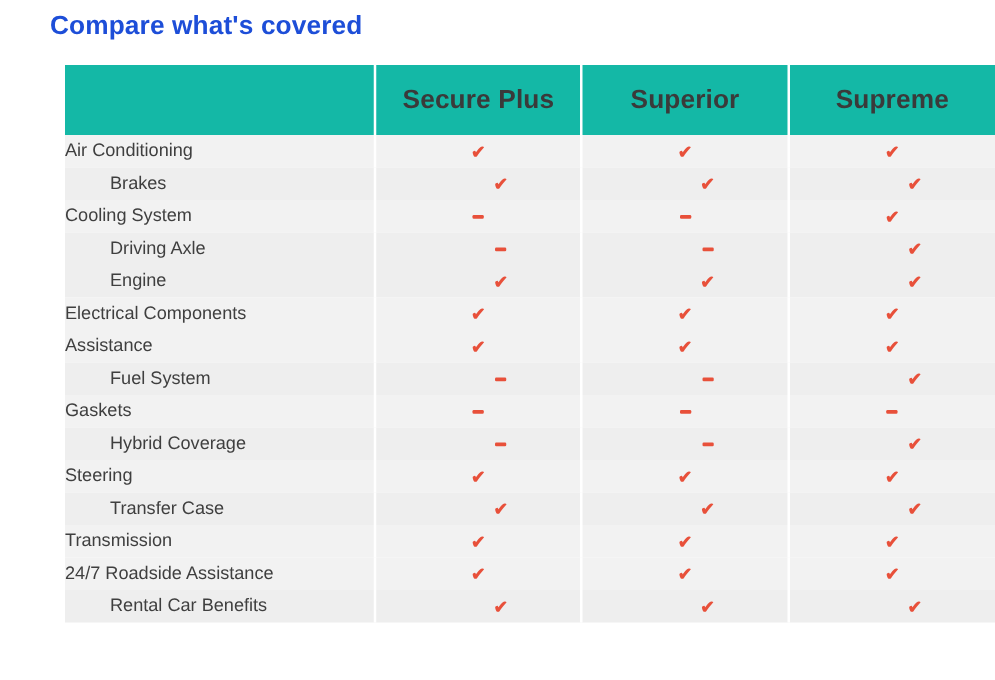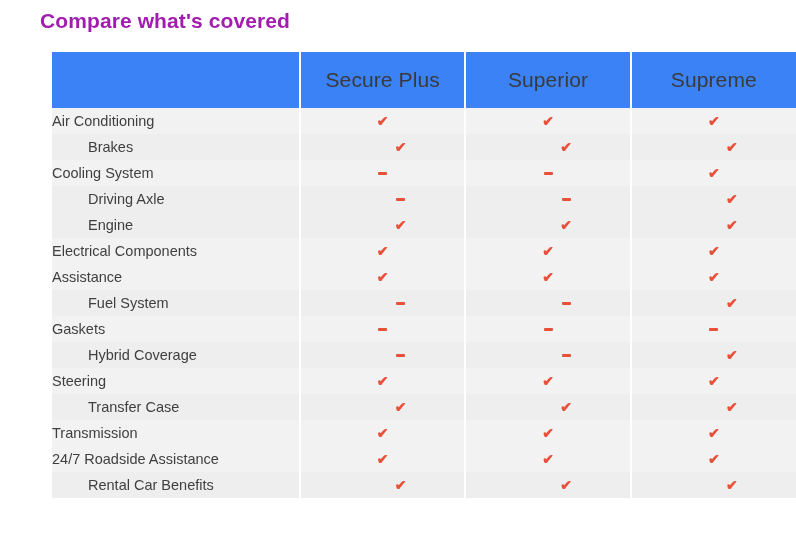--- a/index.html
+++ b/index.html
@@ -23,21 +23,21 @@
     background: #ffffff;
     box-sizing: border-box;
   }
 
   .page-title {
     position: absolute;
     left: 40px;
     top: 9px;
     font-size: 21px;
     font-weight: bold;
-    color: #a21caf;
+    color: #1d4ed8;
     letter-spacing: 0.1px;
     white-space: nowrap;
   }
 
   .compare-table-wrap {
     position: absolute;
     left: 52px;
     top: 52px;
     width: 744px;
   }
@@ -47,27 +47,27 @@
     border-collapse: collapse;
     table-layout: fixed;
     font-size: 14px;
   }
 
   table.compare-table col.col-feature { width: 248px; }
   table.compare-table col.col-plan    { width: 165.3px; }
 
   
   thead tr.header-row th {
-    background: #3b82f6;
+    background: #14b8a6;
     border: none;
     border-right: 2px solid #ffffff;
     padding: 0;
     height: 56px;
     vertical-align: middle;
-    font-weight: normal;
+    font-weight: bold;
   }
   thead tr.header-row th:last-child { border-right: none; }
 
   th.feature-head { }
 
   th.plan-head {
     text-align: center;
     font-size: 21px;
     color: #3a3a3a;
     font-weight: normal;

